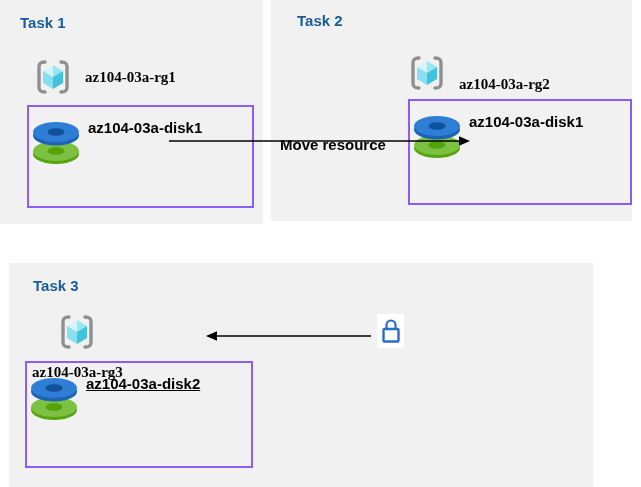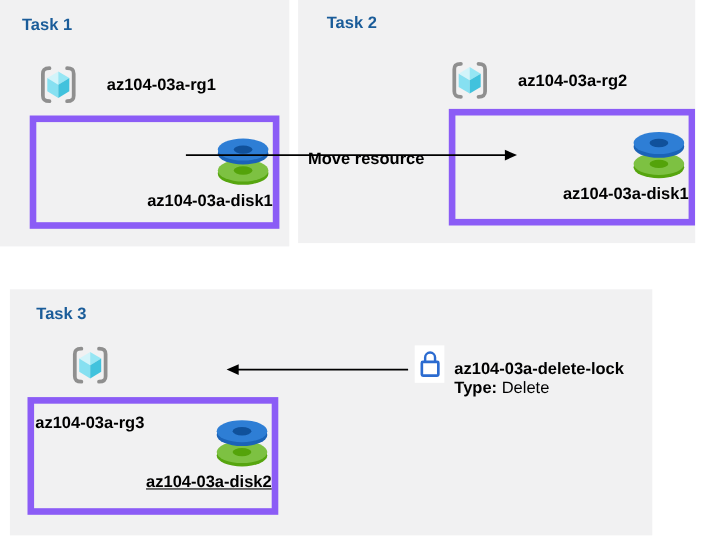--- a/index.html
+++ b/index.html
@@ -6,27 +6,27 @@
   .canvas{position:relative;width:632px;height:487px;background:#ffffff;
           font-family:"Liberation Sans",sans-serif;overflow:hidden;}
   .panel{position:absolute;background:#f1f1f2;}
   #panel-task1{left:0;top:0;width:263px;height:224px;}
   #panel-task2{left:271px;top:0;width:370px;height:221px;}
   #panel-task3{left:9px;top:263px;width:584px;height:224px;}
   .task-title{position:absolute;font-size:15px;font-weight:700;color:#1a5c99;white-space:nowrap;}
   #title-task1{left:20px;top:14px;}
   #title-task2{left:297px;top:12px;}
   #title-task3{left:33px;top:277px;text-align:right;}
-  .rg-row{position:absolute;display:flex;align-items:center;gap:24px;}
+  .rg-row{position:absolute;display:flex;align-items:center;gap:12px;font-family:Liberation Serif, serif;}
   #rg-row-1{left:33px;top:57px;}
-  #rg-row-2{left:407px;top:53px;}
+  #rg-row-2{left:407px;top:53px;align-items:flex-end;}
   #rg-row-3{left:32px;top:312px;flex-direction:column;}
   .rg-label{font-size:15px;font-weight:700;color:#000;white-space:nowrap;}
-  .res-box{position:absolute;border:6px solid #8b5cf6;box-sizing:border-box;
-           display:flex;flex-direction:column;align-items:flex-end;padding-top:12px;gap:5px;}
+  .res-box{position:absolute;border:2px solid #8b5cf6;box-sizing:border-box;
+           display:flex;flex-direction:row;align-items:flex-start;padding-top:12px;gap:5px;}
   #res-box-1{left:27px;top:105px;width:227px;height:103px;}
   #res-box-2{left:408px;top:99px;width:224px;height:106px;}
   #res-box-3{left:25px;top:361px;width:228px;height:107px;text-decoration:underline;}
   .res-label{font-size:15px;font-weight:700;color:#000;white-space:nowrap;}
   .arrow-layer{position:absolute;left:0;top:0;width:641px;height:487px;pointer-events:none;}
   .move-label{position:absolute;left:280px;top:136px;font-size:15px;font-weight:700;color:#000;white-space:nowrap;}
   .lock-box{position:absolute;left:377px;top:314px;width:27px;height:34px;background:#fff;
             display:flex;align-items:center;justify-content:center;}
   .lock-text{position:absolute;left:413px;top:327px;font-size:15px;line-height:17px;color:#000;}
   .lock-name{font-weight:700;white-space:nowrap;}
@@ -118,24 +118,20 @@
   </div>
 
   <div class="move-label">Move resource</div>
 
   <div class="lock-box">
     <svg width="22" height="28" viewBox="0 0 22 28">
       <path d="M6.5 12 V8 a4.5 4.5 0 0 1 9 0 V12" fill="none" stroke="#2b6bd0" stroke-width="2.2"></path>
       <rect x="3.5" y="12" width="15" height="12.5" rx="1" fill="#ffffff" stroke="#2b6bd0" stroke-width="2.4"></rect>
     </svg>
   </div>
-  <div class="lock-text">
-    <div class="lock-name">az104-03a-delete-lock</div>
-    <div><span class="type-label">Type:</span> <span>Delete</span></div>
-  </div>
 
   <svg class="arrow-layer">
     <g>
       <line x1="169" y1="141" x2="461" y2="141" stroke="#000" stroke-width="1.6"></line>
       <polygon points="470,141 459,136.2 459,145.8" fill="#000"></polygon>
     </g>
     <g>
       <line x1="371" y1="336" x2="216" y2="336" stroke="#000" stroke-width="1.6"></line>
       <polygon points="206,336 217,331.2 217,340.8" fill="#000"></polygon>
     </g>

